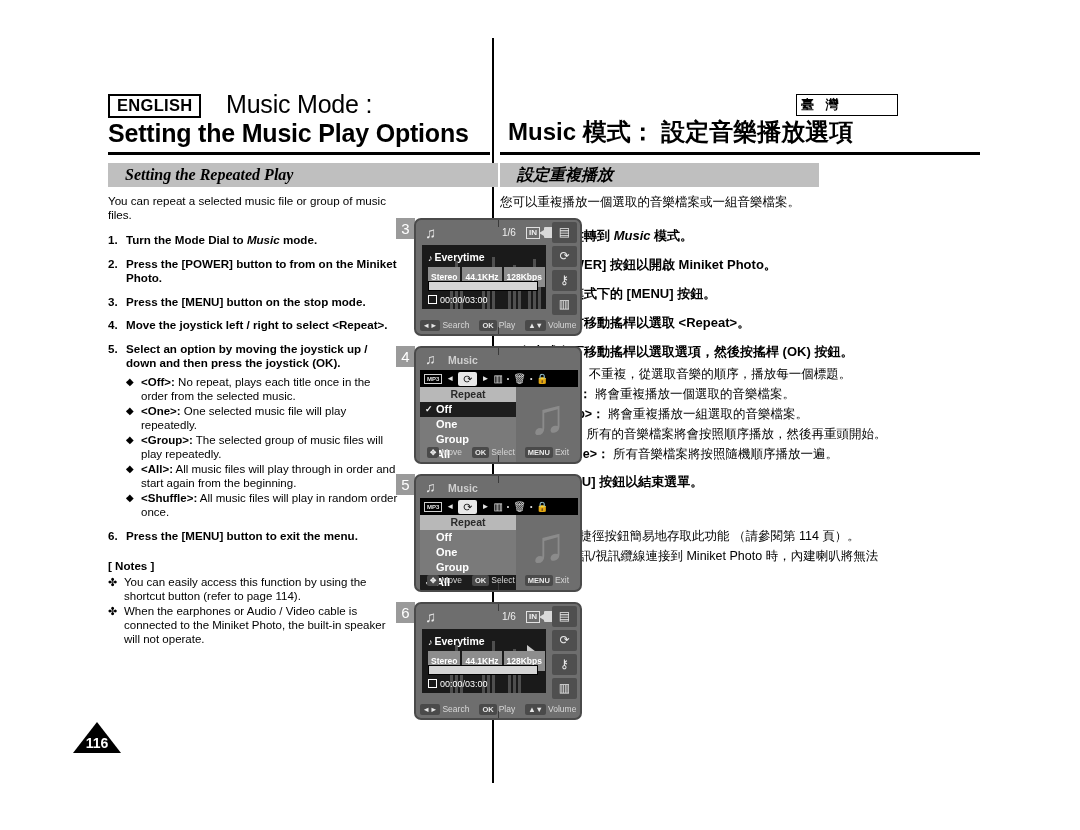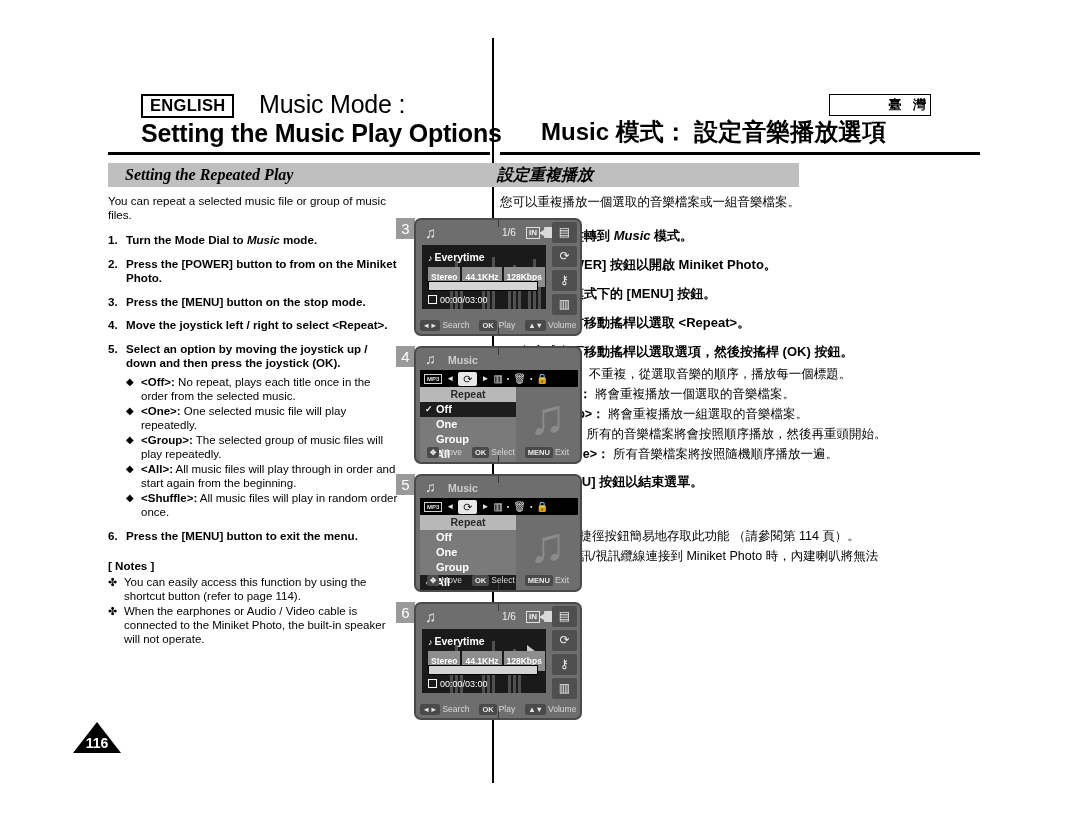--- a/index.html
+++ b/index.html
@@ -33,21 +33,20 @@
     background: #000;
   }
 
   
   .header {
     position: absolute;
     left: 108px;
     top: 92px;
     width: 872px;
     height: 62px;
-    margin-left: 33px;
   }
   .eng-badge {
     position: absolute;
     left: 0; top: 2px;
     border: 2px solid #000;
     padding: 1px 7px 2px 7px;
     font-size: 16.5px;
     font-weight: bold;
     letter-spacing: 0.3px;
     line-height: 17px;
@@ -76,21 +75,21 @@
   }
   .region-badge {
     position: absolute;
     left: 688px;
     top: 2px;
     width: 100px;
     height: 20px;
     border: 1.5px solid #000;
     font-size: 13px;
     font-weight: bold;
-    text-align: right;
+    text-align: left;
     line-height: 20px;
     letter-spacing: 4px;
     text-indent: 4px;
   }
   .header-rule-left {
     position: absolute;
     left: 108px; top: 152px;
     width: 382px; height: 3px;
     background: #000;
   }
@@ -103,21 +102,21 @@
 
   
   .sec-bar {
     position: absolute;
     background: #bfbfbf;
     height: 24px;
     line-height: 24px;
     padding-left: 8px;
   }
   .sec-bar.left  { left: 108px; top: 163px; width: 382px; }
-  .sec-bar.right { left: 480px; top: 163px; width: 311px; }
+  .sec-bar.right { left: 500px; top: 163px; width: 311px; }
   .sec-bar .txt-en {
     font-size: 16px;
     font-weight: bold;
     font-style: italic;
     font-family: "Liberation Serif", serif;
     padding-left: 9px;
   }
   .sec-bar .txt-cn {
     font-size: 16px;
     font-weight: bold;

